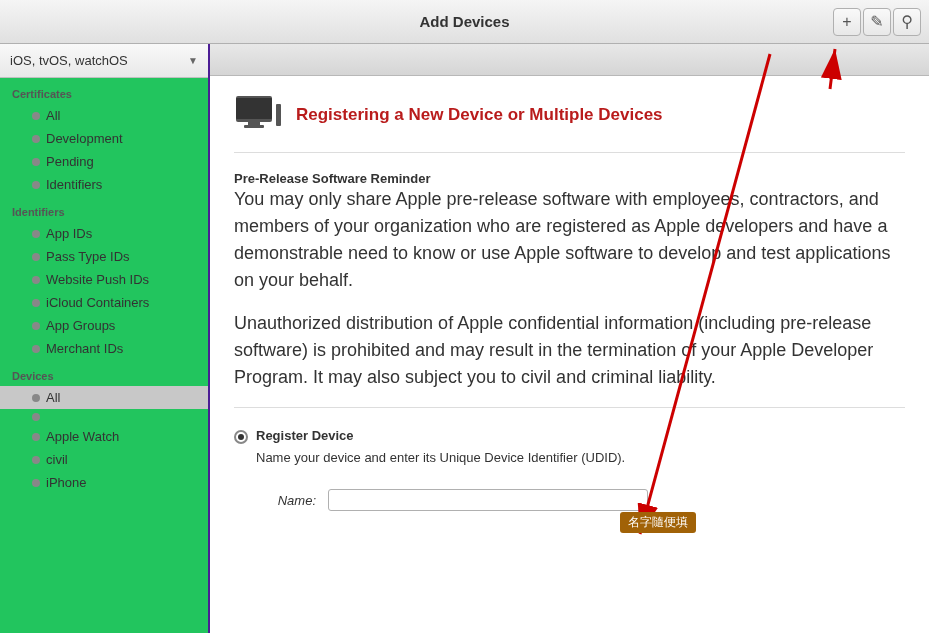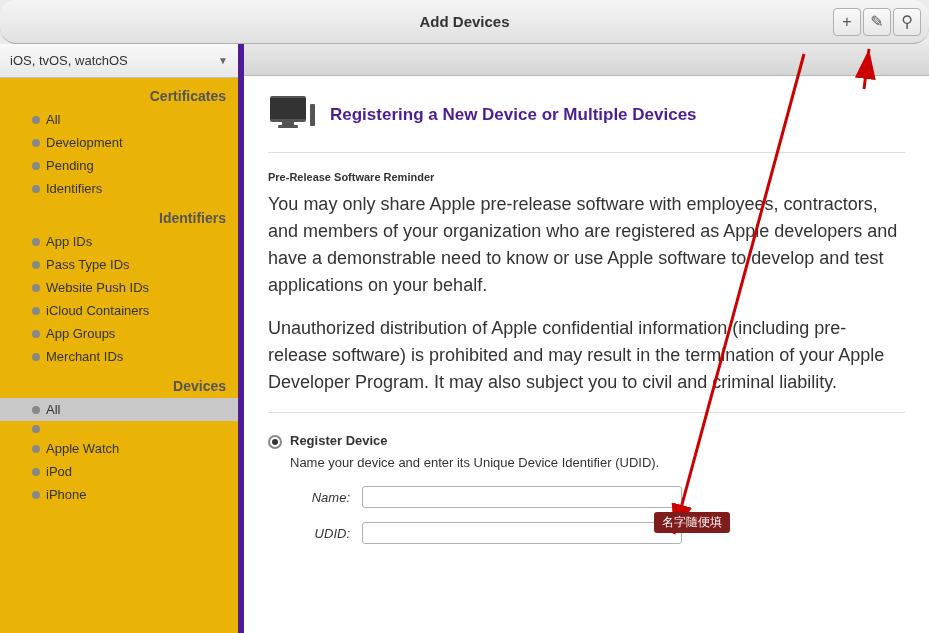--- a/index.html
+++ b/index.html
@@ -17,21 +17,20 @@
     
     .header {
       height: 44px;
       background: linear-gradient(to bottom, #f5f5f5, #e0e0e0);
       border-bottom: 1px solid #b0b0b0;
       display: flex;
       align-items: center;
       justify-content: center;
       position: relative;
       flex-shrink: 0;
-      border-radius: 16px;
     }
     .header-title {
       font-size: 15px;
       font-weight: bold;
       color: #333;
     }
     .header-actions {
       position: absolute;
       right: 8px;
       display: flex;
@@ -53,23 +52,23 @@
 
     
     .main-layout {
       display: flex;
       flex: 1;
       overflow: hidden;
     }
 
     
     .sidebar {
-      width: 244px;
-      background: #eab308;
-      border-right: 6px solid #4c1d95;
+      width: 210px;
+      background: #22c55e;
+      border-right: 2px solid #4c1d95;
       overflow-y: auto;
       flex-shrink: 0;
     }
 
     .sidebar-dropdown {
       height: 34px;
       background: linear-gradient(to bottom, #f9f9f9, #e8e8e8);
       border-bottom: 1px solid #c0c0c0;
       display: flex;
       align-items: center;
@@ -82,26 +81,25 @@
       font-weight: 500;
       color: #333;
       flex: 1;
     }
     .dropdown-arrow {
       font-size: 10px;
       color: #666;
     }
 
     .sidebar-section-header {
-      font-size: 14px;
+      font-size: 11px;
       font-weight: bold;
       color: #555;
       padding: 10px 12px 4px 12px;
       text-transform: none;
-      text-align: right;
     }
 
     .sidebar-item {
       display: flex;
       align-items: center;
       padding: 4px 12px 4px 32px;
       cursor: pointer;
       gap: 6px;
       color: #333;
       font-size: 13px;
@@ -150,31 +148,31 @@
       margin-bottom: 18px;
     }
     .device-icon {
       display: flex;
       gap: 4px;
       align-items: flex-end;
     }
     .device-title {
       font-size: 17px;
       font-weight: bold;
-      color: #4c1d95;
+      color: #b91c1c;
     }
 
     .notice-section {
       margin-bottom: 16px;
     }
     .notice-title {
       font-weight: bold;
-      font-size: 11px;
-      color: #333;
-      margin-bottom: 8px;
+      font-size: 13px;
+      color: #333;
+      margin-bottom: 0;
     }
     .notice-text {
       font-size: 18px;
       color: #333;
       line-height: 1.5;
     }
 
     .divider {
       border: none;
       border-top: 1px solid #ddd;
@@ -213,21 +211,21 @@
     }
     .radio-label-bold {
       font-weight: bold;
       font-size: 13px;
       color: #333;
     }
     .radio-description {
       font-size: 13px;
       color: #333;
       margin-left: 22px;
-      margin-bottom: 16px;
+      margin-bottom: 24px;
     }
 
     .form-row {
       display: flex;
       align-items: center;
       margin-bottom: 14px;
       margin-left: 22px;
     }
     .form-label {
       width: 60px;
@@ -253,21 +251,21 @@
       top: 0;
       left: 0;
       width: 100%;
       height: 100%;
       pointer-events: none;
     }
 
     
     .tooltip-badge {
       position: absolute;
-      background: #7f1d1d;
+      background: #a16207;
       color: #fff;
       font-size: 12px;
       padding: 2px 8px;
       border-radius: 3px;
       white-space: nowrap;
     }
   </style>
 </head>
 <body>
 
@@ -340,21 +338,21 @@
     </div>
     <div class="sidebar-item">
       <span class="sidebar-item-dot"></span>
     </div>
     <div class="sidebar-item">
       <span class="sidebar-item-dot"></span>
       <span class="sidebar-item-label">Apple Watch</span>
     </div>
     <div class="sidebar-item">
       <span class="sidebar-item-dot"></span>
-      <span class="sidebar-item-label">iPod</span>
+      <span class="sidebar-item-label">civil</span>
     </div>
     <div class="sidebar-item">
       <span class="sidebar-item-dot"></span>
       <span class="sidebar-item-label">iPhone</span>
     </div>
   </div>
 
   <div class="content">
 
     <div class="content-header-bar"></div>
@@ -391,24 +389,20 @@
         <div class="radio-row">
           <div class="radio-btn selected"></div>
           <span class="radio-label-bold">Register Device</span>
         </div>
         <div class="radio-description">Name your device and enter its Unique Device Identifier (UDID).</div>
 
         <div class="form-row">
           <label class="form-label">Name:</label>
           <input class="form-input" type="text" style="">
         </div>
-        <div class="form-row">
-          <label class="form-label">UDID:</label>
-          <input class="form-input" type="text" style="">
-        </div>
       </div>
     </div>
 
     <div class="annotation-container">
       <svg width="100%" height="100%" style="position:absolute;top:0;left:0;">
 
         <defs>
           <marker id="arrowhead" markerWidth="10" markerHeight="7" refX="10" refY="3.5" orient="auto">
             <polygon points="0 0, 10 3.5, 0 7" fill="#cc0000"></polygon>
           </marker>

